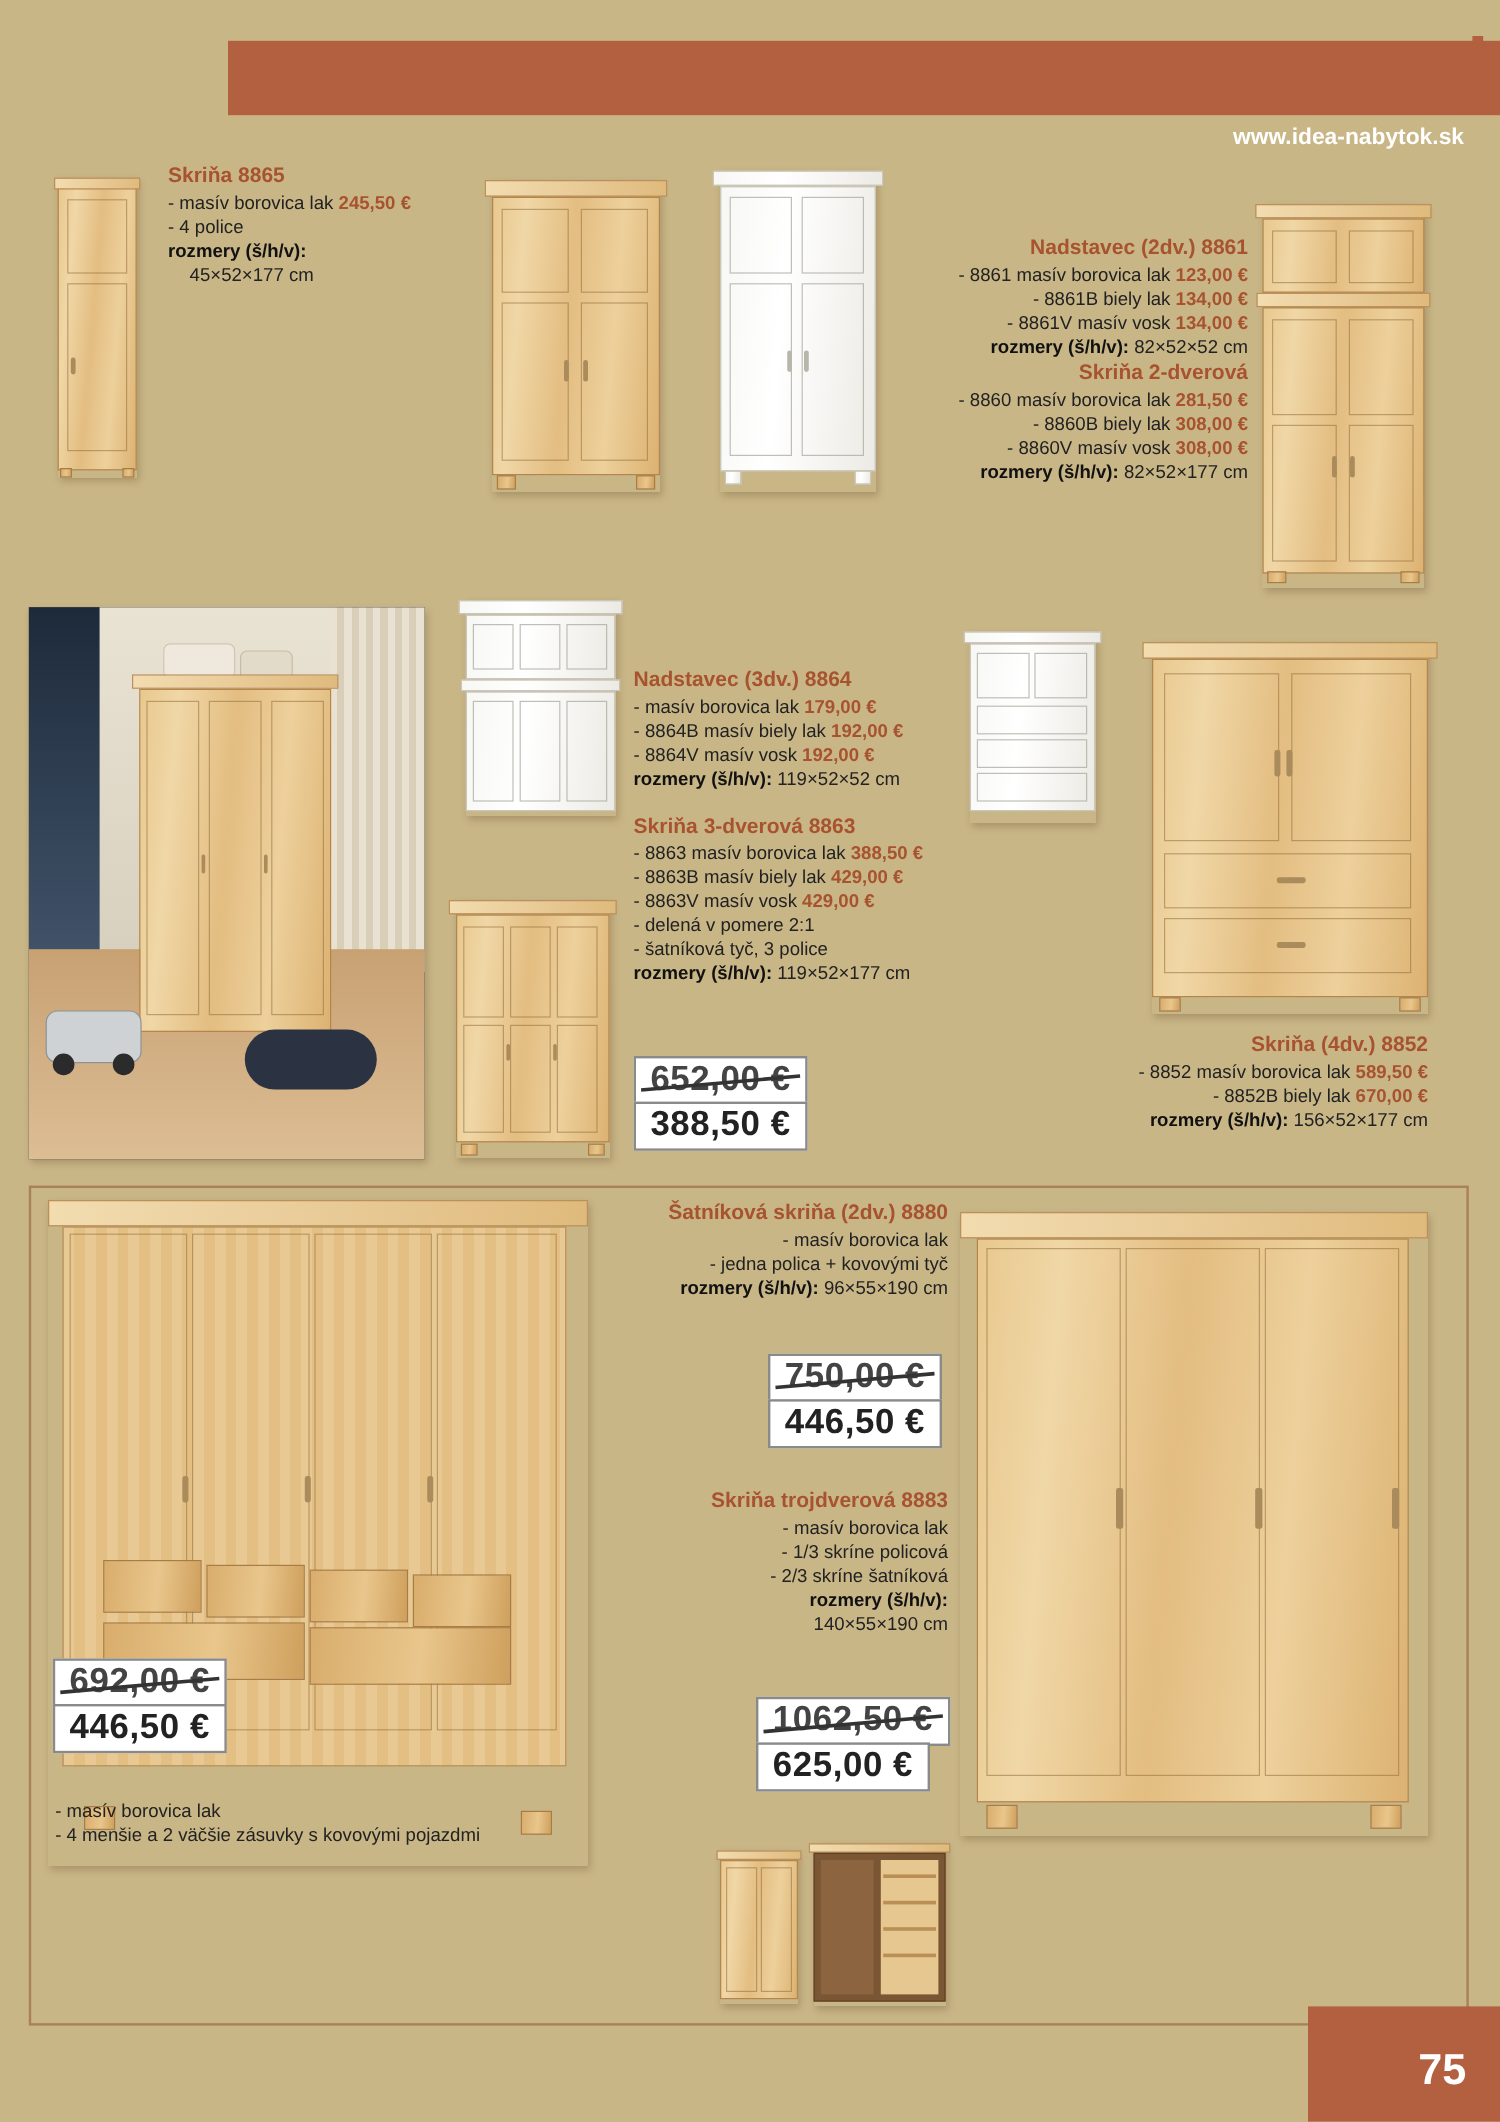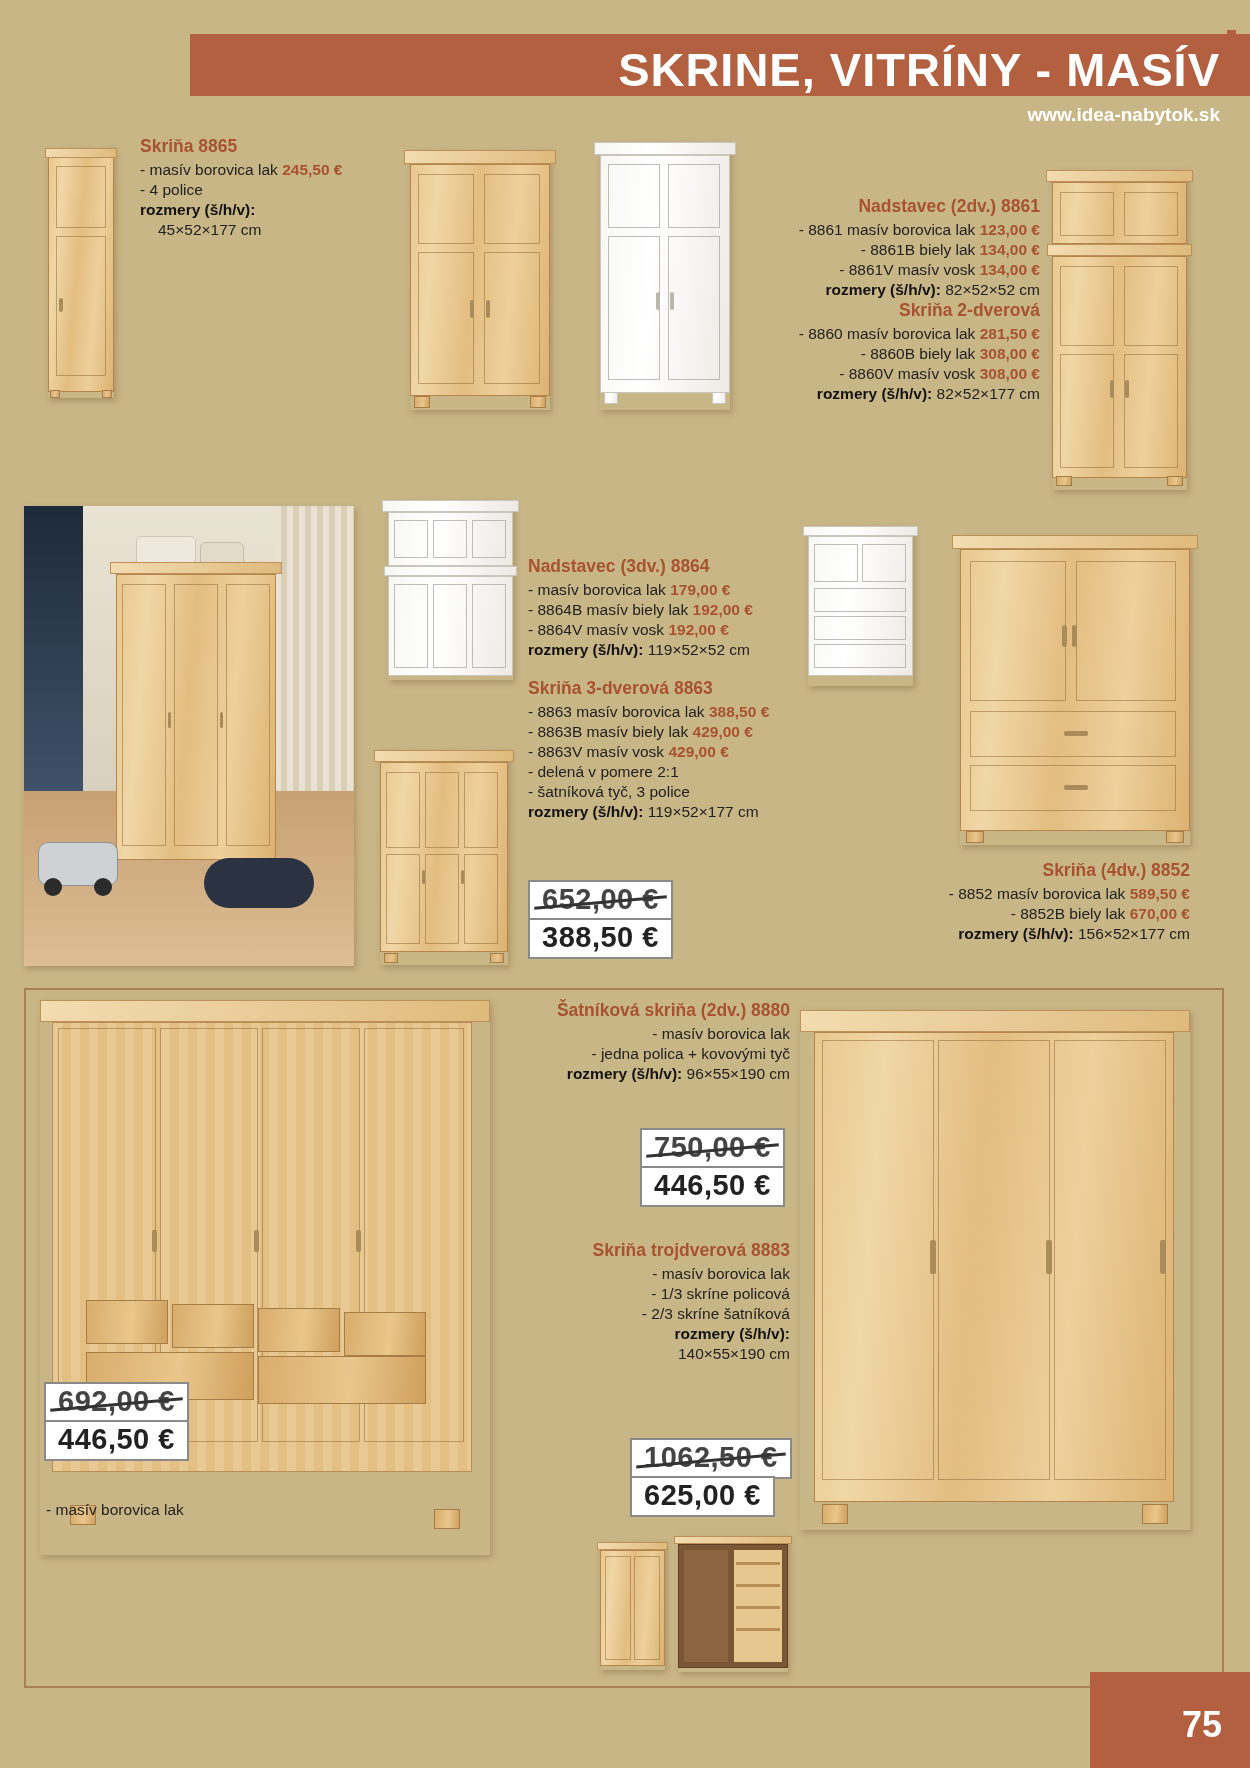--- a/index.html
+++ b/index.html
@@ -123,21 +123,20 @@
   .toy {
     position:absolute; border-radius:6px;
   }
 </style>
 </head>
 <body>
 
 <div class="header">
   <div class="header-bar"></div>
   <div class="header-dot"></div>
-  <div class="header-title">SKRINE, VITRÍNY - MASÍV</div>
   <div class="header-url">www.idea-nabytok.sk</div>
 </div>
 
 <div class="block" style="left:140px; top:136px; width:260px;">
   <div class="title">Skriňa 8865</div>
   <div class="line">
     - masív borovica lak <span class="price">245,50 €</span>
   </div>
   <div class="line">- 4 police</div>
   <div class="line"><b>rozmery (š/h/v):</b></div>
@@ -347,20 +346,21 @@
   <div class="wood-d" style="position:absolute; right:30px; bottom:26px; width:26px; height:20px;"></div>
 </div>
 
 <div class="pricebox" style="left:44px; top:1382px;">
   <div class="old">692,00 €</div><br>
   <div class="new">446,50 €</div>
 </div>
 
 <div class="block" style="left:46px; top:1500px; width:560px;">
   <div class="line">- masív borovica lak</div>
+  <div class="line">- 4 menšie a 2 väčšie zásuvky s kovovými pojazdmi</div>
 </div>
 
 <div class="block ra" style="left:460px; top:1000px; width:330px;">
   <div class="title">Šatníková skriňa (2dv.) 8880</div>
   <div class="line">- masív borovica lak</div>
   <div class="line">- jedna polica + kovovými tyč</div>
   <div class="line"><b>rozmery (š/h/v):</b> 96×55×190 cm</div>
 </div>
 
 <div class="pricebox" style="left:640px; top:1128px;">
@@ -370,21 +370,21 @@
 
 <div class="block ra" style="left:460px; top:1240px; width:330px;">
   <div class="title">Skriňa trojdverová 8883</div>
   <div class="line">- masív borovica lak</div>
   <div class="line">- 1/3 skríne policová</div>
   <div class="line">- 2/3 skríne šatníková</div>
   <div class="line"><b>rozmery (š/h/v):</b></div>
   <div class="line">140×55×190 cm</div>
 </div>
 
-<div class="pricebox" style="left:630px; top:1414px;margin-top:24px;">
+<div class="pricebox" style="left:630px; top:1414px;">
   <div class="old">1062,50 €</div><br>
   <div class="new">625,00 €</div>
 </div>
 
 <div class="furn shadow" style="left:800px; top:1010px; width:390px; height:520px;">
   <div class="wood-l" style="position:absolute; left:0; top:0; width:390px; height:22px;"></div>
   <div class="wood" style="position:absolute; left:14px; top:22px; width:360px; height:470px;"></div>
   <div class="panel" style="left:22px; top:30px; width:112px; height:440px;"></div>
   <div class="panel" style="left:138px; top:30px; width:112px; height:440px;"></div>
   <div class="panel" style="left:254px; top:30px; width:112px; height:440px;"></div>

